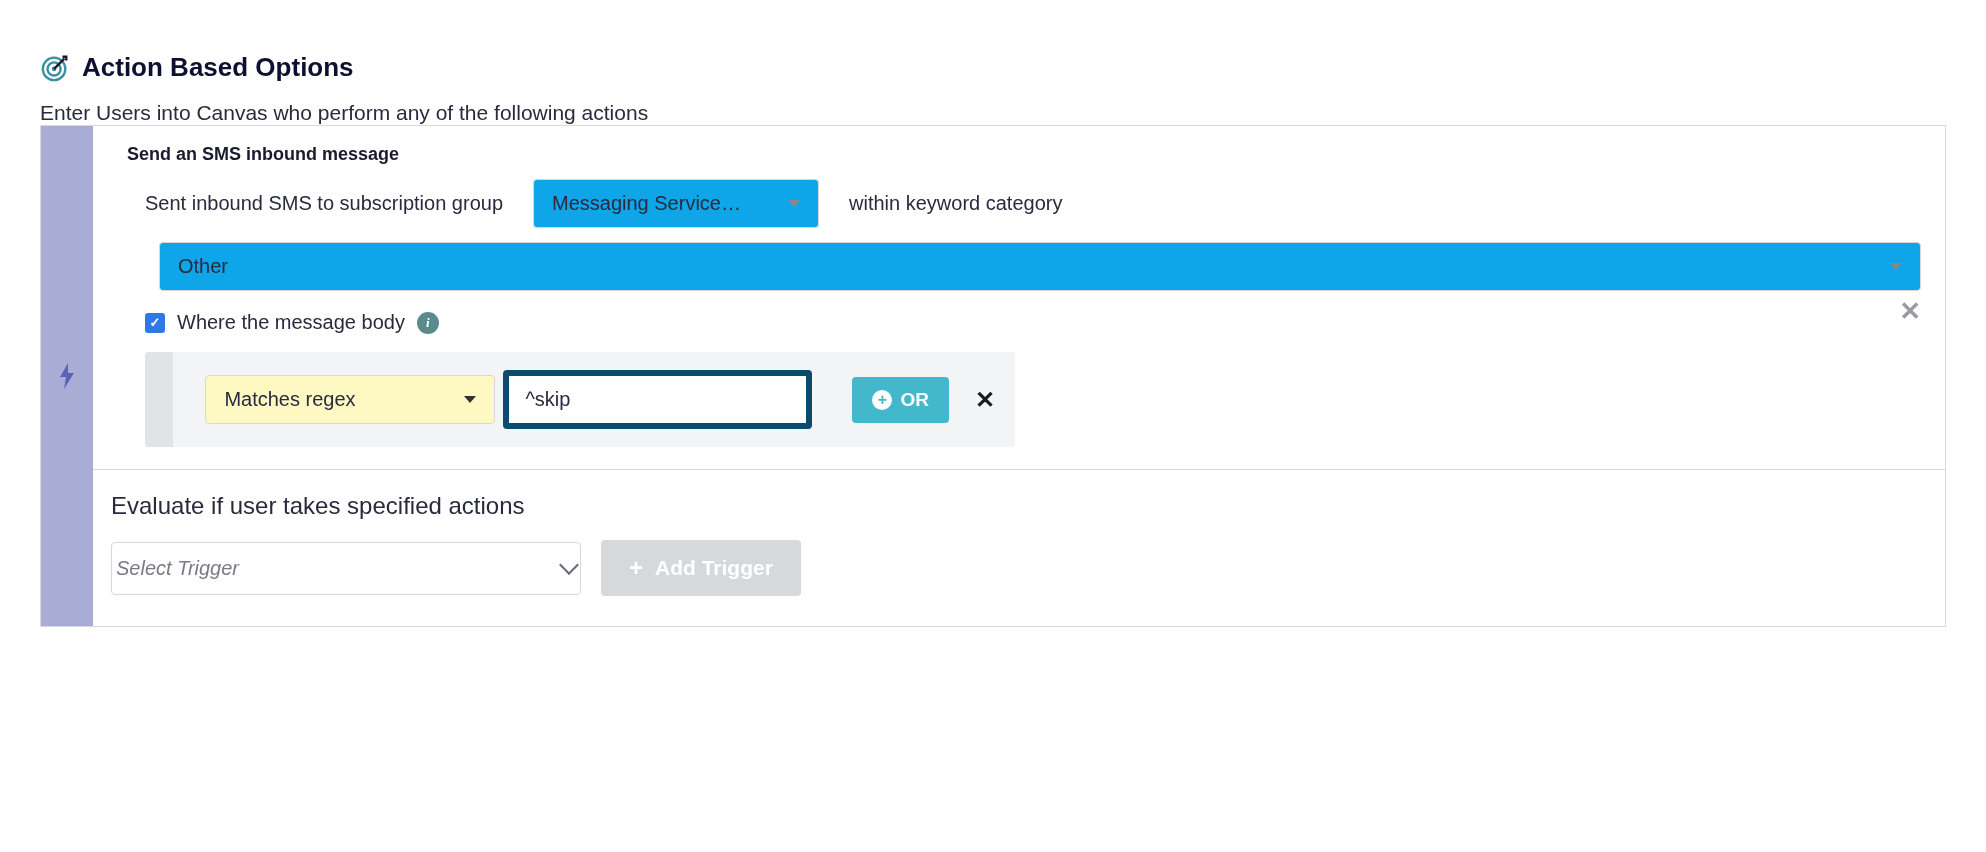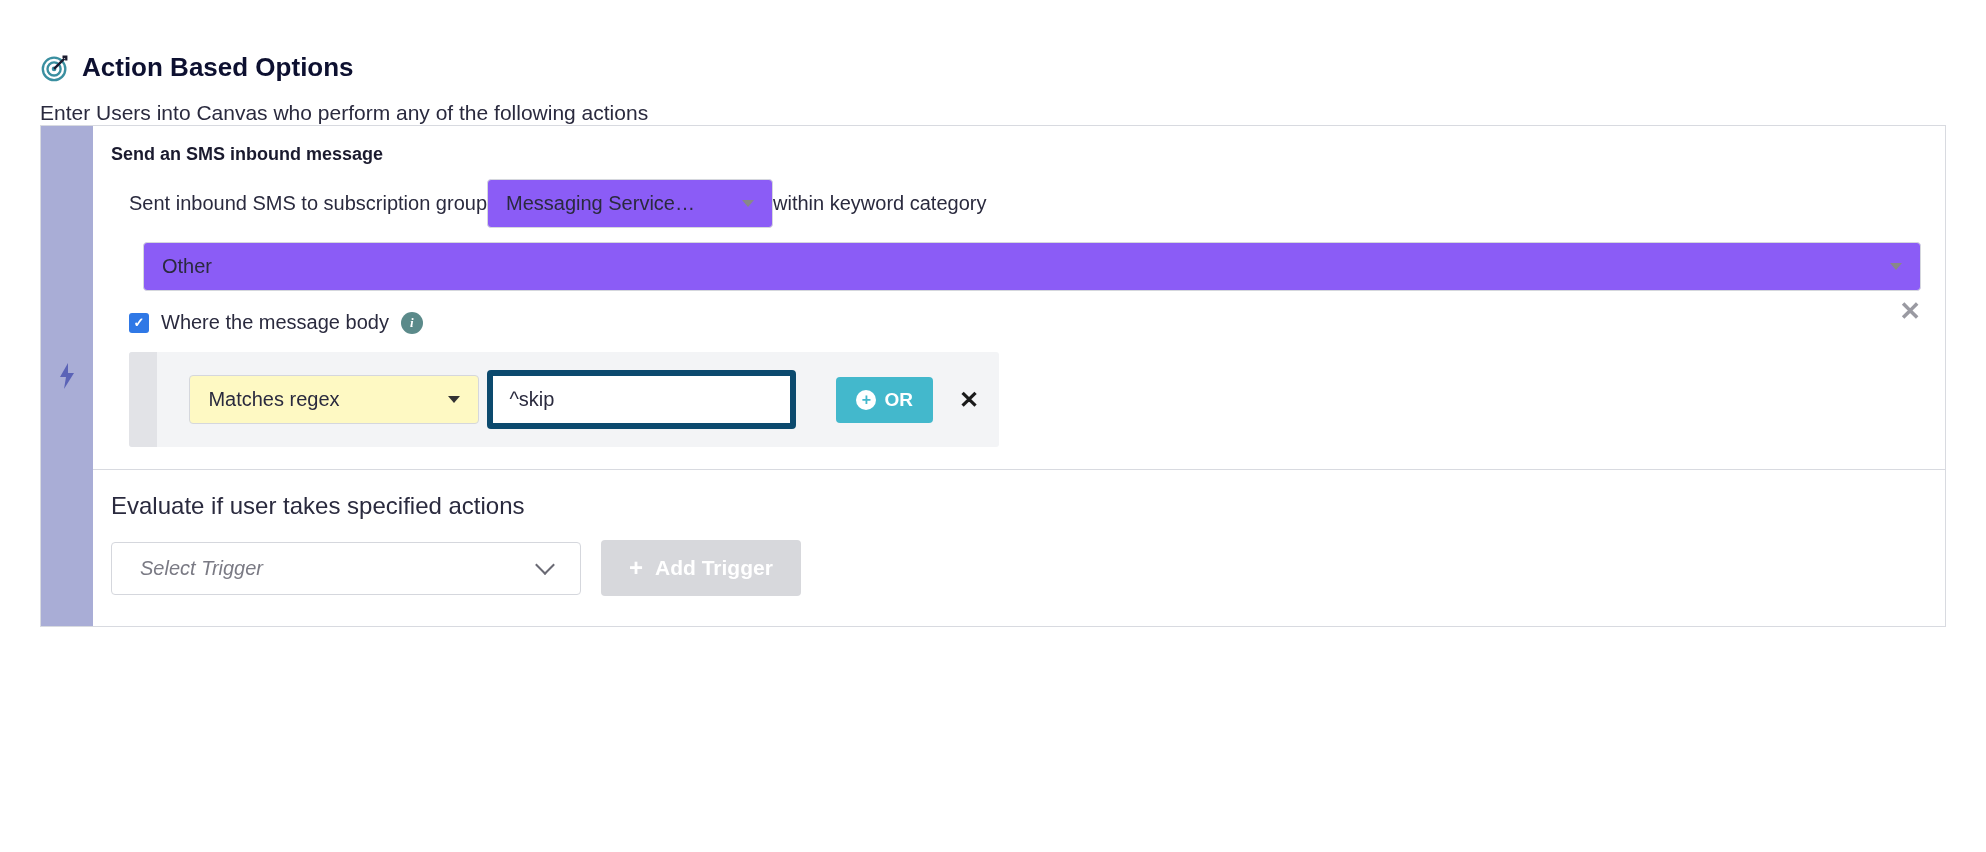--- a/index.html
+++ b/index.html
@@ -43,44 +43,45 @@
     }
     .bolt-icon {
       color: #5b63b7;
       font-size: 28px;
     }
     .card-body {
       flex: 1;
       background: #fff;
     }
     .section-top {
-      padding: 18px 24px 22px 18px;
+      padding: 18px 24px 22px 34px;
       position: relative;
     }
     .trigger-title {
       font-size: 18px;
       font-weight: 700;
       color: #1a1a2e;
       margin-bottom: 14px;
     }
     .row1 {
       display: flex;
       align-items: center;
+      gap: 30px;
       flex-wrap: wrap;
       margin-bottom: 14px;
       padding-left: 18px;
     }
     .label-text {
       font-size: 20px;
       color: #2a2a3e;
     }
     .select-box {
       border: 1px solid #d5d7dd;
       border-radius: 4px;
-      background: #8b5cf6;
+      background: #0ea5e9;
       padding: 12px 18px;
       display: flex;
       align-items: center;
       justify-content: space-between;
       font-size: 20px;
       color: #2a2a3e;
       cursor: pointer;
       gap: 14px;
     }
     .select-box.subscription {
@@ -223,21 +224,21 @@
     }
     .bottom-row {
       display: flex;
       align-items: center;
       gap: 20px;
     }
     .select-trigger {
       border: 1px solid #d5d7dd;
       border-radius: 4px;
       background: #fff;
-      padding: 14px 28px;
+      padding: 14px 4px;
       display: flex;
       align-items: center;
       justify-content: space-between;
       min-width: 470px;
       cursor: pointer;
     }
     .select-trigger-text {
       font-size: 20px;
       font-style: italic;
       color: #7a7a84;

